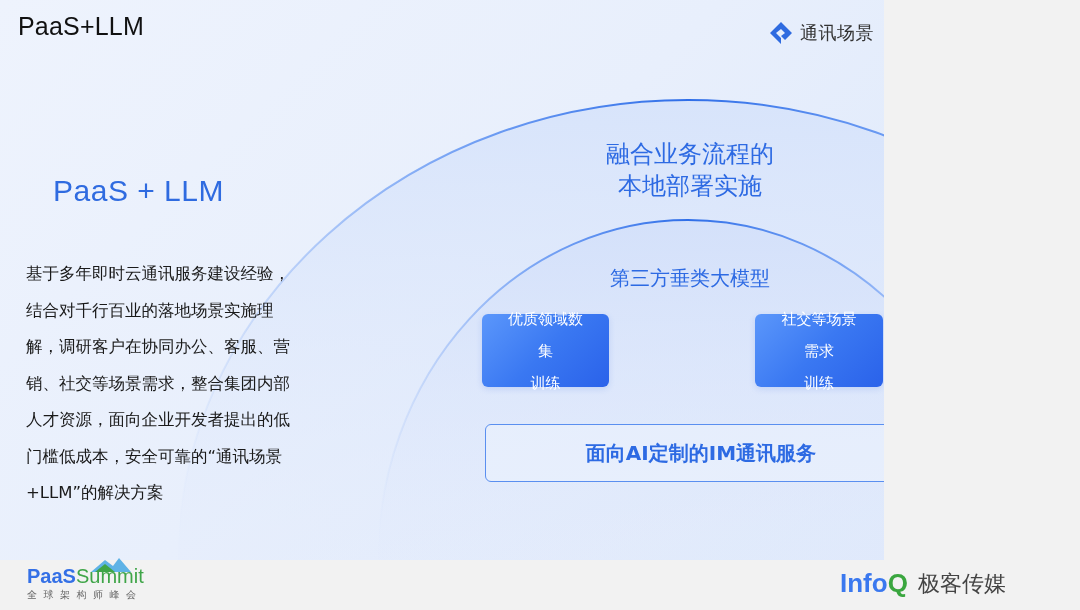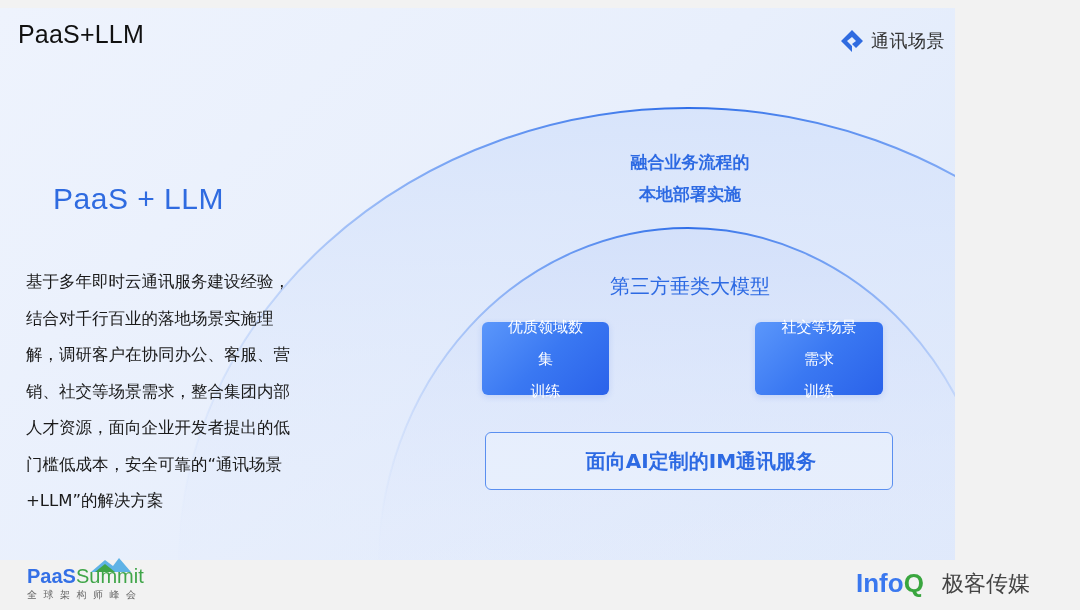--- a/index.html
+++ b/index.html
@@ -2,24 +2,23 @@
 <html><head>
 <meta charset="utf-8">
 <style>
   html, body { margin:0; padding:0; }
   body {
     width:1080px; height:610px; overflow:hidden; position:relative;
     font-family: "DejaVu Sans", "Liberation Sans", sans-serif;
     background:#f2f2f2;
   }
   .slide {
-    position:absolute; left:0; top:0; width:955px; height:560px;
+    position:absolute; left:0; top:0; width:884px; height:560px;
     background: linear-gradient(135deg, #eef3fd 0%, #e8effc 50%, #dde8fb 100%);
     overflow:hidden;
-    margin-top:8px;
   }
   .footer {
     position:absolute; left:0; top:560px; width:1080px; height:50px;
     background:#f2f2f2;
   }
   .top-title {
     position:absolute; left:18px; top:12px; font-size:25px; color:#111;
     font-family: "Liberation Sans", sans-serif; letter-spacing:0.2px;
   }
   .brand {
@@ -30,21 +29,21 @@
     position:absolute; left:53px; top:174px; font-size:30px; color:#2f6be0;
     font-family: "Liberation Sans", sans-serif; letter-spacing:0.5px;
   }
   .left-body {
     position:absolute; left:26px; top:256px; width:300px;
     font-size:16.5px; line-height:36.5px; color:#1a1a1a;
   }
   .arcs { position:absolute; left:0; top:0; }
   .heading-outer {
     position:absolute; left:560px; width:260px; top:138px; text-align:center;
-    font-size:17px; font-weight:bold; color:#2d6ae3; line-height:32px;
+    font-size:24px; font-weight:normal; color:#2d6ae3; line-height:32px;
   }
   .heading-inner {
     position:absolute; left:560px; width:260px; top:265px; text-align:center;
     font-size:20px; color:#2d6ae3;
   }
   .card {
     position:absolute; top:314px; height:73px; border-radius:6px;
     background: linear-gradient(135deg, #5b97fb 0%, #3a78f2 50%, #2a62ea 100%);
     color:#fff; font-size:15px; line-height:32px; text-align:center;
     display:flex; align-items:center; justify-content:center;
@@ -60,23 +59,23 @@
   }
   .im-text { font-size:20px; font-weight:bold; color:#2d6ae3; }
   .arch {
     position:absolute; left:27px; top:566px;
   }
   .arch-word { font-size:20px; font-family:"Liberation Sans", sans-serif; line-height:20px; }
   .arch-a { color:#3470e6; font-weight:bold; }
   .arch-s { color:#3fa548; }
   .arch-sub { font-size:10px; color:#666; letter-spacing:6.5px; margin-top:2px; }
   .infoq { position:absolute; left:840px; top:568px; display:flex; align-items:center; gap:6px; }
-  .infoq-a { font-size:26px; font-weight:bold; color:#3a78ef; font-family:"Liberation Sans", sans-serif;margin-left:16px; }
+  .infoq-a { font-size:26px; font-weight:bold; color:#3a78ef; font-family:"Liberation Sans", sans-serif; }
   .infoq-q { color:#3aa63f; }
-  .infoq-cn { font-size:22px; color:#444; margin-left:12px; }
+  .infoq-cn { font-size:22px; color:#444; margin-left:4px; }
 </style>
 </head>
 <body>
 
 <div class="slide">
 
   <svg class="arcs" width="1080" height="560">
     <defs>
       <linearGradient id="outerStroke" x1="0" y1="0" x2="1" y2="0">
         <stop offset="0" stop-color="#3b7bf0" stop-opacity="0"></stop>

